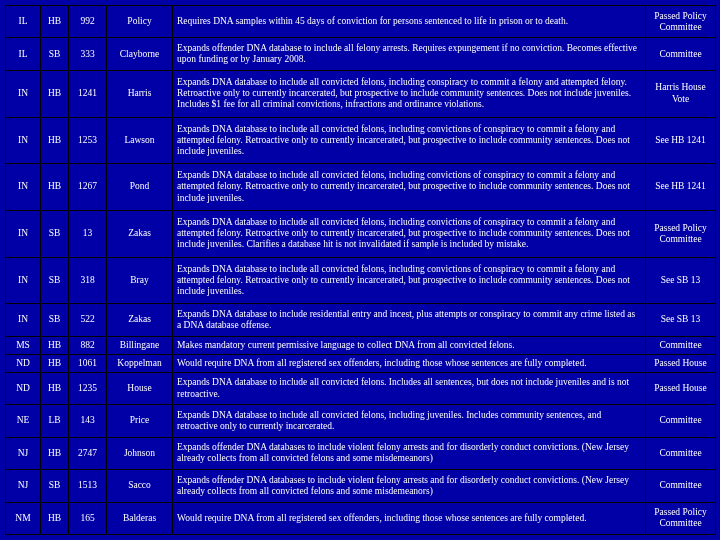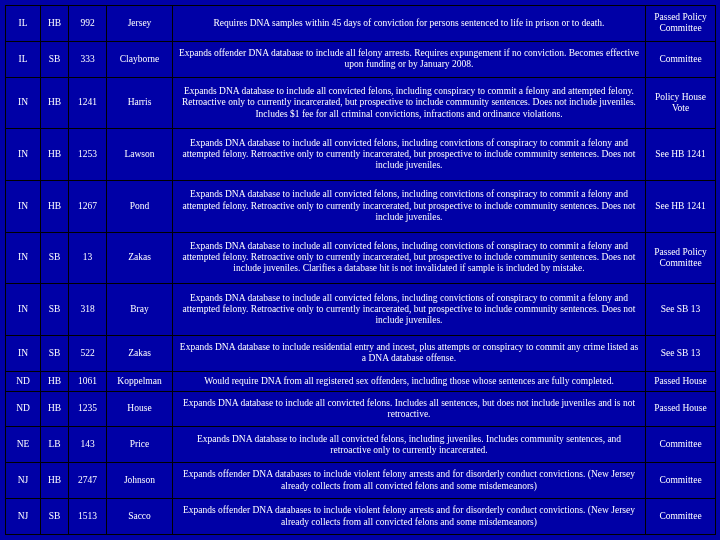--- a/index.html
+++ b/index.html
@@ -29,21 +29,21 @@
   table.leg td {
     border: 1px solid #000000;
     vertical-align: middle;
     padding: 1px 4px;
     font-size: 9.5px;
     line-height: 1.18;
     overflow: hidden;
     color: #ffffff;
   }
   td.c { text-align: center; }
-  td.desc { text-align: center; }
+  td.desc { text-align: left; }
   .it { }
   col.state   { width: 35px; }
   col.btype   { width: 28px; }
   col.bnum    { width: 38px; }
   col.sponsor { width: 66px; }
   col.desccol { width: 473px; }
   col.status  { width: 70px; }
 </style>
 </head>
 <body style="background: rgb(0, 0, 166);">
@@ -56,39 +56,39 @@
       <col class="bnum">
       <col class="sponsor">
       <col class="desccol">
       <col class="status">
     </colgroup>
     <tbody id="rows">
         <tr>
           <td class="c">IL</td>
           <td class="c">HB</td>
           <td class="c">992</td>
-          <td class="c">Jersey</td>
+          <td class="c">Policy</td>
           <td class="desc"><span>Requires DNA samples within 45 days of conviction for persons sentenced to life in prison or to death.</span></td>
           <td class="c">Passed Policy Committee</td>
         </tr>
         <tr>
           <td class="c">IL</td>
           <td class="c">SB</td>
           <td class="c">333</td>
           <td class="c">Clayborne</td>
           <td class="desc"><span>Expands offender DNA database to include all felony </span><span class="it">arrests</span><span>.  Requires expungement if no conviction.  Becomes effective upon funding or by January 2008.</span></td>
           <td class="c">Committee</td>
         </tr>
         <tr>
           <td class="c">IN</td>
           <td class="c">HB</td>
           <td class="c">1241</td>
           <td class="c">Harris</td>
           <td class="desc"><span>Expands DNA database to include all convicted felons, including conspiracy to commit a felony and attempted felony.  Retroactive only to currently incarcerated, but prospective to include community sentences.  Does not include juveniles.  Includes $1 fee for all criminal convictions, infractions and ordinance violations.</span></td>
-          <td class="c">Policy House Vote</td>
+          <td class="c">Harris House Vote</td>
         </tr>
         <tr>
           <td class="c">IN</td>
           <td class="c">HB</td>
           <td class="c">1253</td>
           <td class="c">Lawson</td>
           <td class="desc"><span>Expands DNA database to include all convicted felons, including convictions of conspiracy to commit a felony and attempted felony.  Retroactive only to currently incarcerated, but prospective to include community sentences.  Does not include juveniles.</span></td>
           <td class="c">See HB 1241</td>
         </tr>
         <tr>
@@ -117,20 +117,28 @@
         </tr>
         <tr>
           <td class="c">IN</td>
           <td class="c">SB</td>
           <td class="c">522</td>
           <td class="c">Zakas</td>
           <td class="desc"><span>Expands DNA database to include residential entry and incest, plus attempts or conspiracy to commit any crime listed as a DNA database offense.</span></td>
           <td class="c">See SB 13</td>
         </tr>
         <tr>
+          <td class="c">MS</td>
+          <td class="c">HB</td>
+          <td class="c">882</td>
+          <td class="c">Billingane</td>
+          <td class="desc"><span>Makes mandatory current permissive language to collect DNA from all </span><span class="it">convicted felons</span><span>.</span></td>
+          <td class="c">Committee</td>
+        </tr>
+        <tr>
           <td class="c">ND</td>
           <td class="c">HB</td>
           <td class="c">1061</td>
           <td class="c">Koppelman</td>
           <td class="desc"><span>Would require DNA from all registered sex offenders, including those whose sentences are fully completed.</span></td>
           <td class="c">Passed House</td>
         </tr>
         <tr>
           <td class="c">ND</td>
           <td class="c">HB</td>
@@ -156,15 +164,23 @@
           <td class="c">Committee</td>
         </tr>
         <tr>
           <td class="c">NJ</td>
           <td class="c">SB</td>
           <td class="c">1513</td>
           <td class="c">Sacco</td>
           <td class="desc"><span>Expands offender DNA databases to include violent felony </span><span class="it">arrests</span><span> and for disorderly conduct convictions.  (New Jersey already collects from all convicted felons and some </span><span class="it">misdemeanors</span><span>)</span></td>
           <td class="c">Committee</td>
         </tr>
+        <tr>
+          <td class="c">NM</td>
+          <td class="c">HB</td>
+          <td class="c">165</td>
+          <td class="c">Balderas</td>
+          <td class="desc"><span>Would require DNA from all registered sex offenders, including those whose sentences are fully completed.</span></td>
+          <td class="c">Passed Policy Committee</td>
+        </tr>
       </tbody>
   </table>
 </div>
 
 </body></html>

